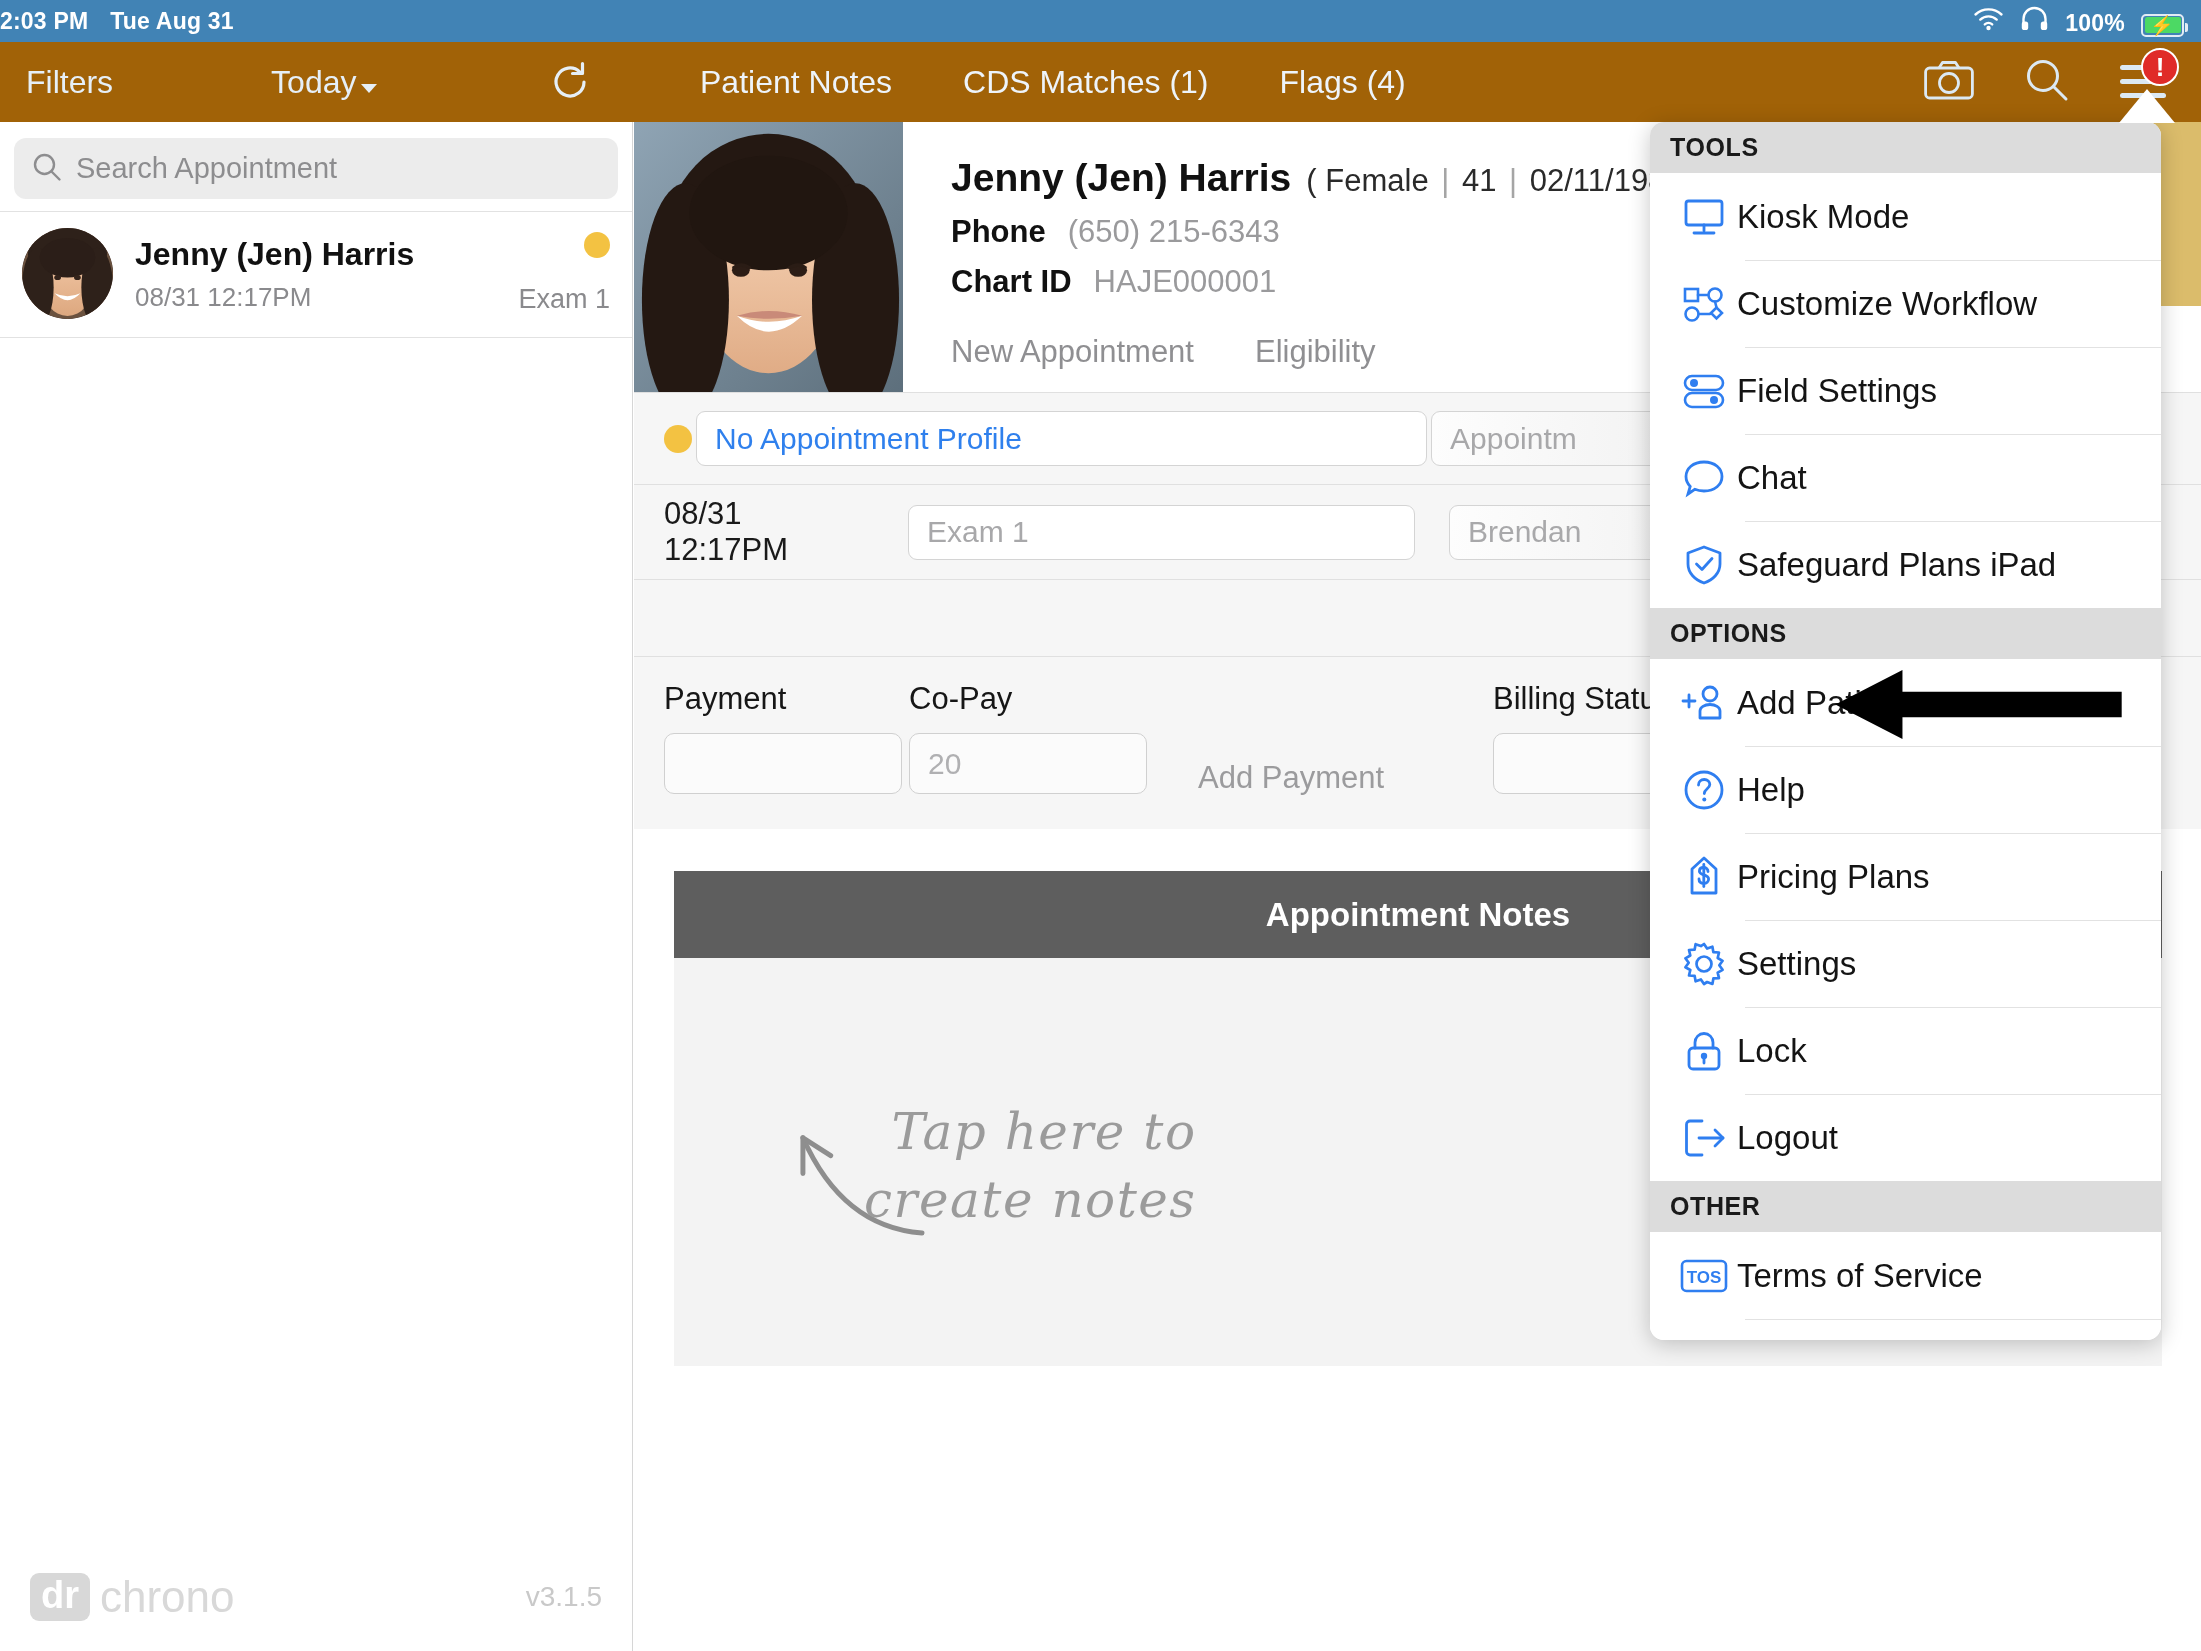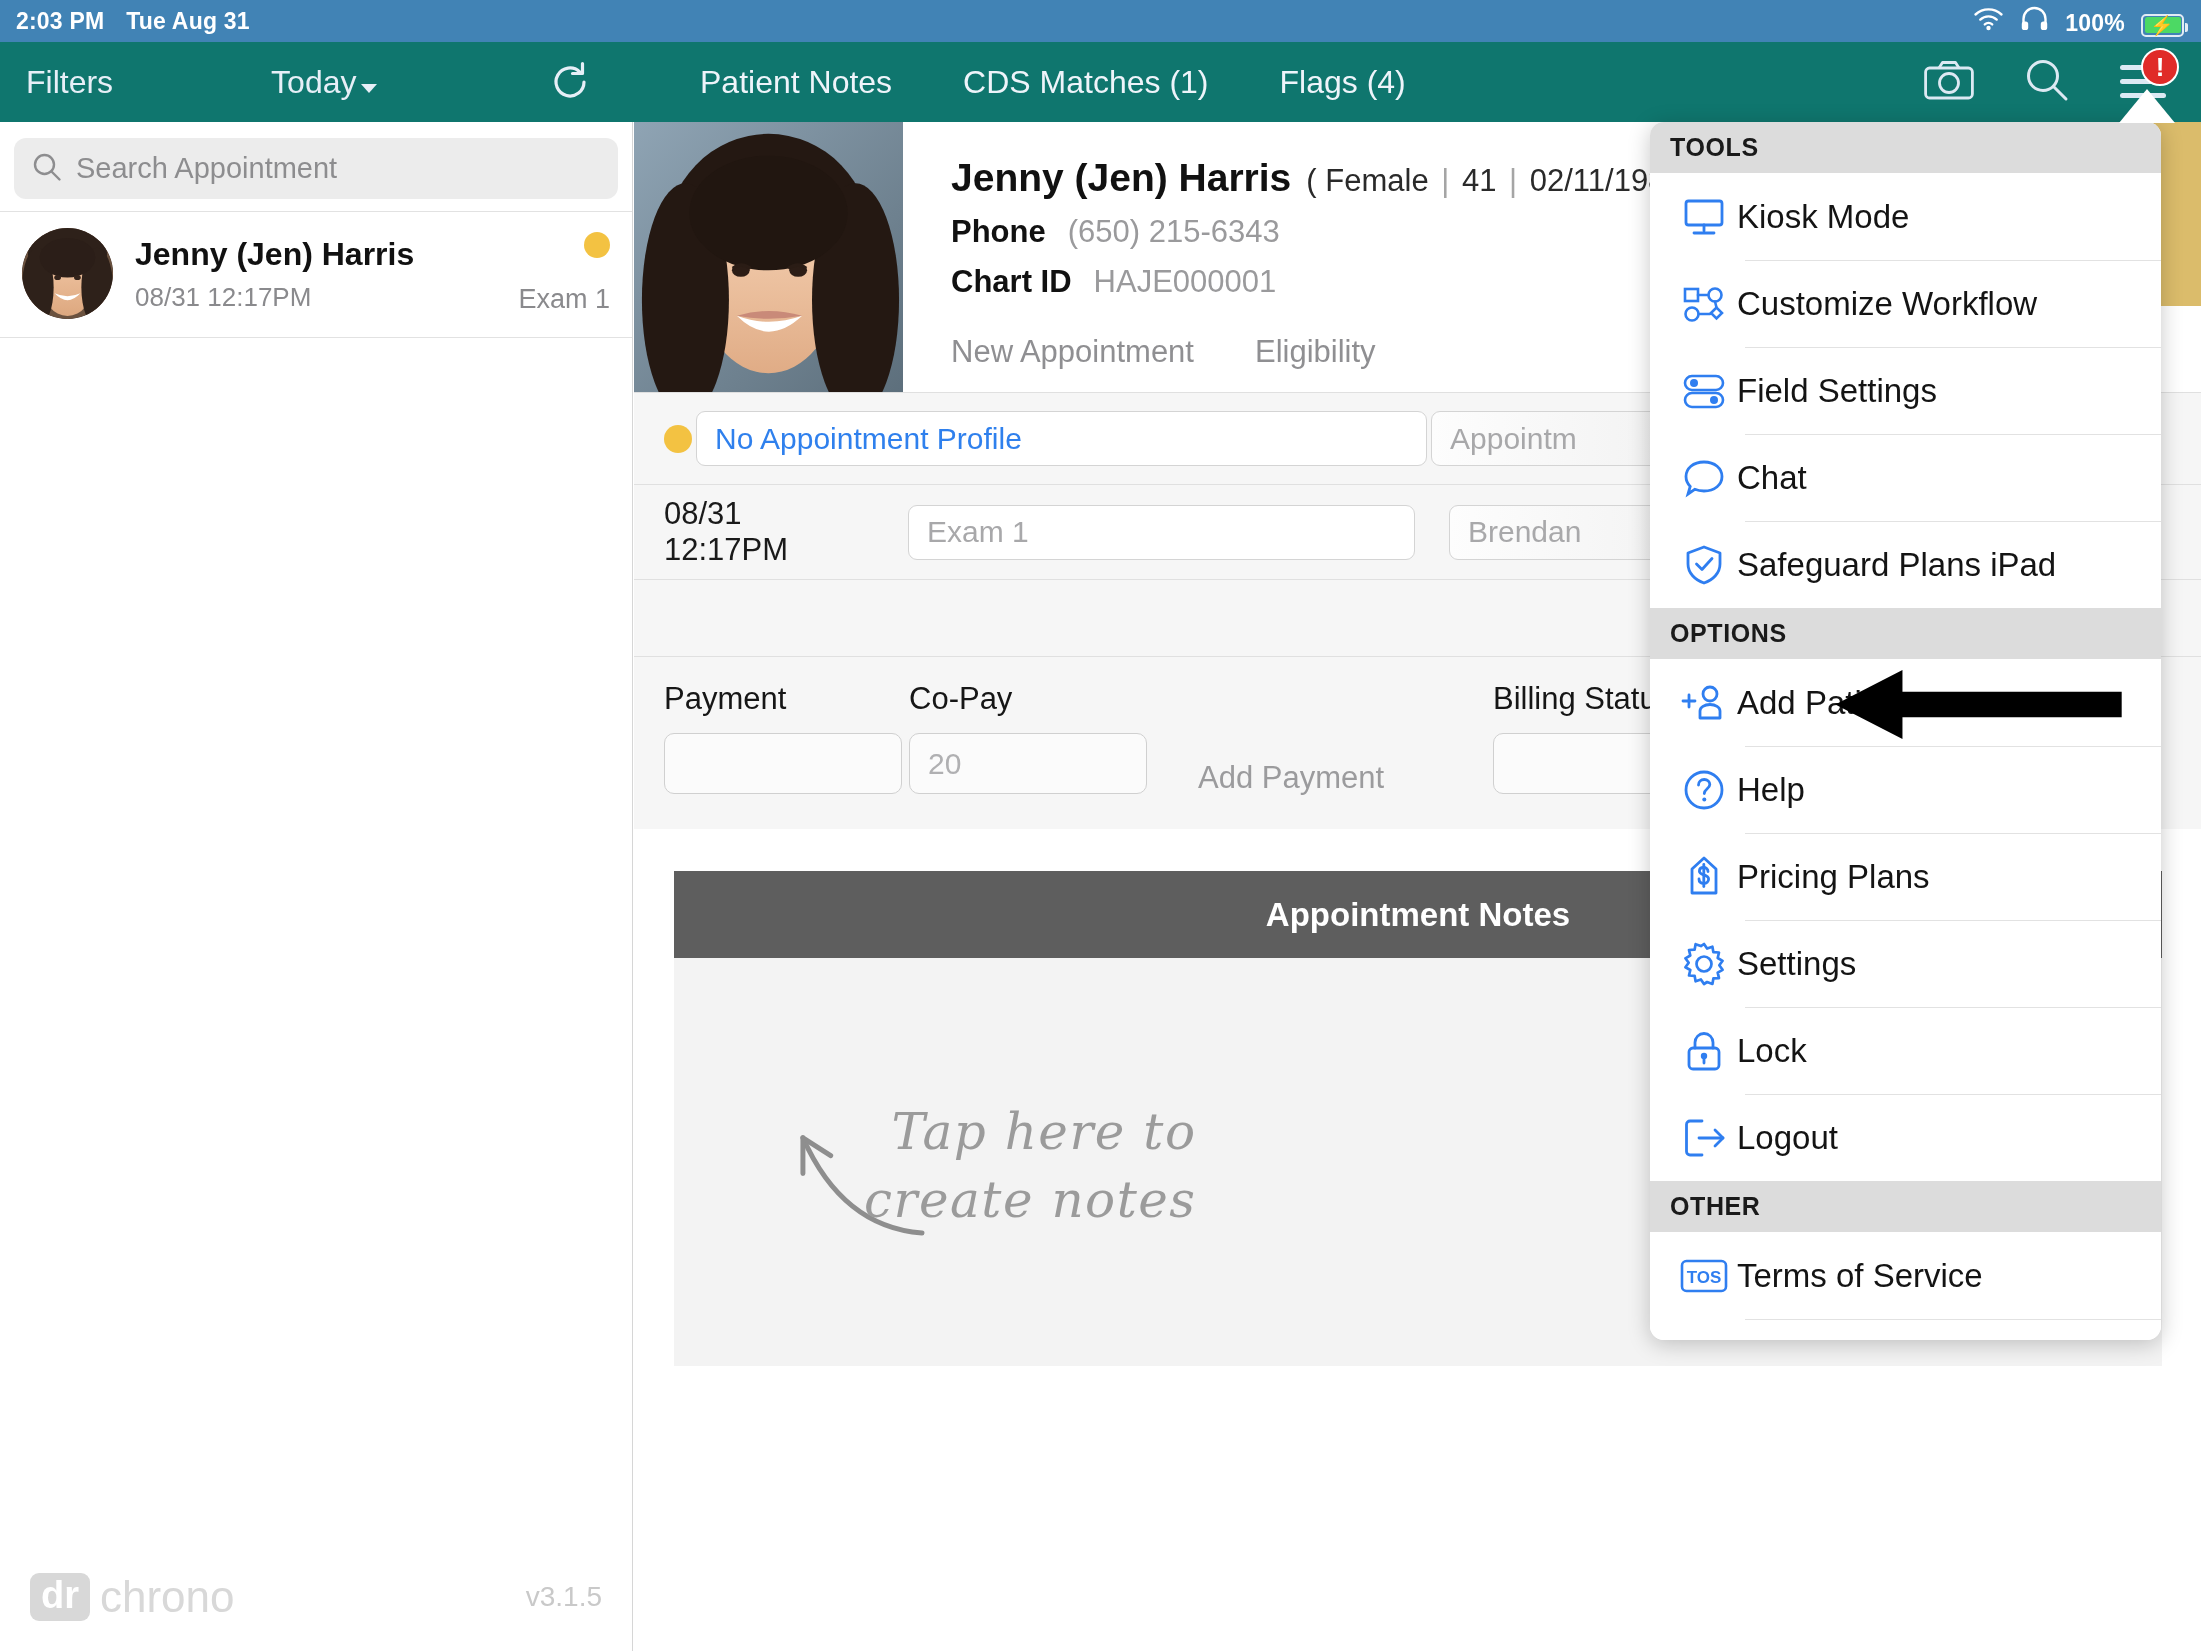--- a/index.html
+++ b/index.html
@@ -11,21 +11,21 @@
   }
   #root { position: relative; width: 2202px; height: 1651px; }
 
   
   .statusbar {
     position: absolute; left: 0; top: 0; width: 2202px; height: 42px;
     background: #4183b5; color: #ffffff;
     display: flex; align-items: center;
     font-size: 23px; letter-spacing: 0.2px;
   }
-  .sb-left { display: flex; align-items: flex-start; gap: 22px; padding-left: 16px; font-weight: 600; }
+  .sb-left { display: flex; align-items: flex-start; gap: 22px; padding-left: 0; font-weight: 600; }
   .sb-right { margin-left: auto; display: flex; align-items: flex-end; gap: 16px; padding-right: 18px; font-weight: 600; }
   .sb-batt {
     width: 43px; height: 23px; border: 2.2px solid rgba(255,255,255,.85);
     border-radius: 5px; position: relative; display: inline-block;
   }
   .sb-batt::after {
     content: ""; position: absolute; right: -6px; top: 7px;
     width: 3.5px; height: 9px; background: rgba(255,255,255,.85); border-radius: 0 2px 2px 0;
   }
   .sb-batt-fill {
@@ -33,21 +33,21 @@
     background: #4cd964; border-radius: 2.5px;
   }
   .sb-bolt {
     position: absolute; left: 50%; top: 50%; transform: translate(-50%,-50%);
     font-size: 19px; color: #ffffff; line-height: 1;
   }
 
   
   .topnav {
     position: absolute; left: 0; top: 42px; width: 2202px; height: 80px;
-    background: #0f766e;
+    background: #a16207;
   }
   .nav-left {
     position: absolute; left: 0; top: 0; width: 633px; height: 80px;
     display: flex; align-items: center; color: #e8f0f7;
   }
   .nav-filters { font-size: 32px; color: #e6eff7; margin-left: 26px; }
   .nav-today {
     font-size: 32px; color: #e6eff7; margin-left: 158px;
     display: flex; align-items: flex-end; gap: 4px;
   }

